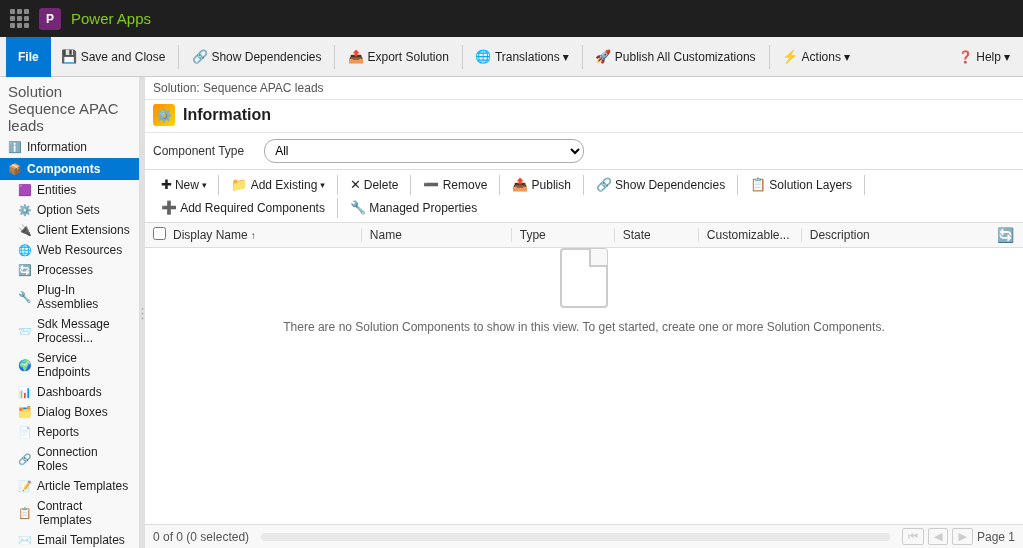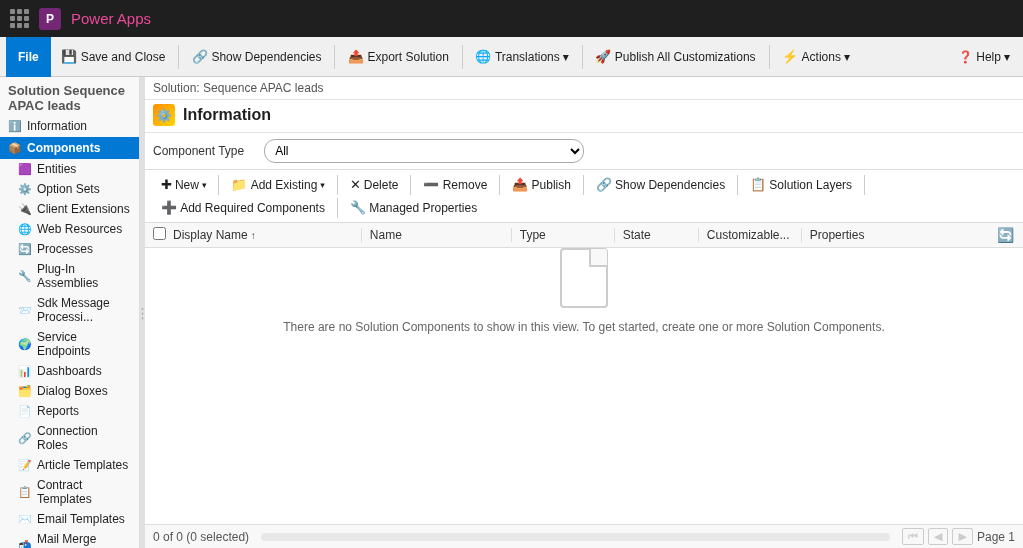--- a/index.html
+++ b/index.html
@@ -18,21 +18,21 @@
       display: grid;
       grid-template-columns: repeat(3,5px);
       grid-template-rows: repeat(3,5px);
       gap: 2px;
     }
     .top-bar-grid-icon span {
       background: #888;
       border-radius: 1px;
     }
     .top-bar-title {
-      color: #ec4899;
+      color: #84cc16;
       font-size: 15px;
       font-weight: 400;
     }
     .power-apps-logo {
       width: 22px; height: 22px;
       background: #742774;
       border-radius: 3px;
       display: flex; align-items: center; justify-content: center;
       color: #fff; font-weight: bold; font-size: 12px;
     }
@@ -92,22 +92,22 @@
       width: 140px;
       min-width: 140px;
       background: #f8f8f8;
       border-right: 1px solid #ddd;
       overflow-y: auto;
       overflow-x: hidden;
     }
     .sidebar-solution-label {
       padding: 6px 8px 2px;
       color: #555;
-      font-size: 13px;
-      font-weight: 700;
+      font-size: 15px;
+      font-weight: 400;
     }
     .sidebar-info-item {
       display: flex; align-items: center; gap: 5px;
       padding: 4px 8px;
       cursor: pointer;
       color: #1f1f1f;
       font-size: 12px;
     }
     .sidebar-components-header {
       display: flex; align-items: center; gap: 5px;
@@ -532,21 +532,21 @@
       <div class="th-type">
         <span>Type</span>
       </div>
       <div class="th-state">
         <span>State</span>
       </div>
       <div class="th-custom">
         <span>Customizable...</span>
       </div>
       <div class="th-desc">
-        <span>Properties</span>
+        <span>Description</span>
       </div>
       <button class="th-refresh" style="background:none;border:none;cursor:pointer;font-size:14px;">🔄</button>
     </div>
 
     <div class="content-scrollable">
       <div class="empty-state">
         <div class="empty-icon"></div>
         <div class="empty-text">There are no Solution Components to show in this view. To get started, create one or more Solution Components.</div>
       </div>
     </div>

